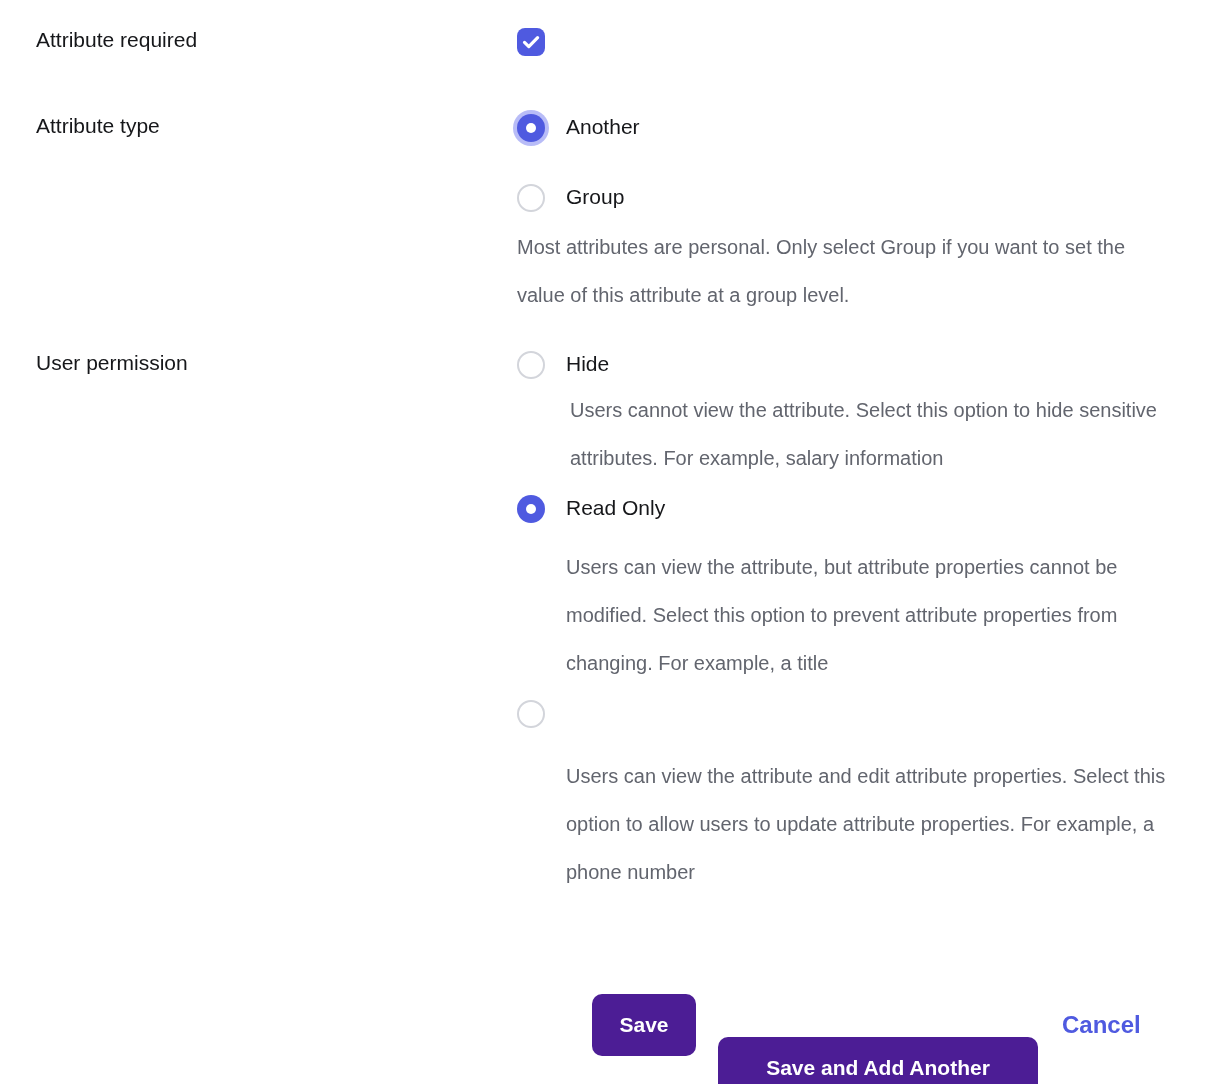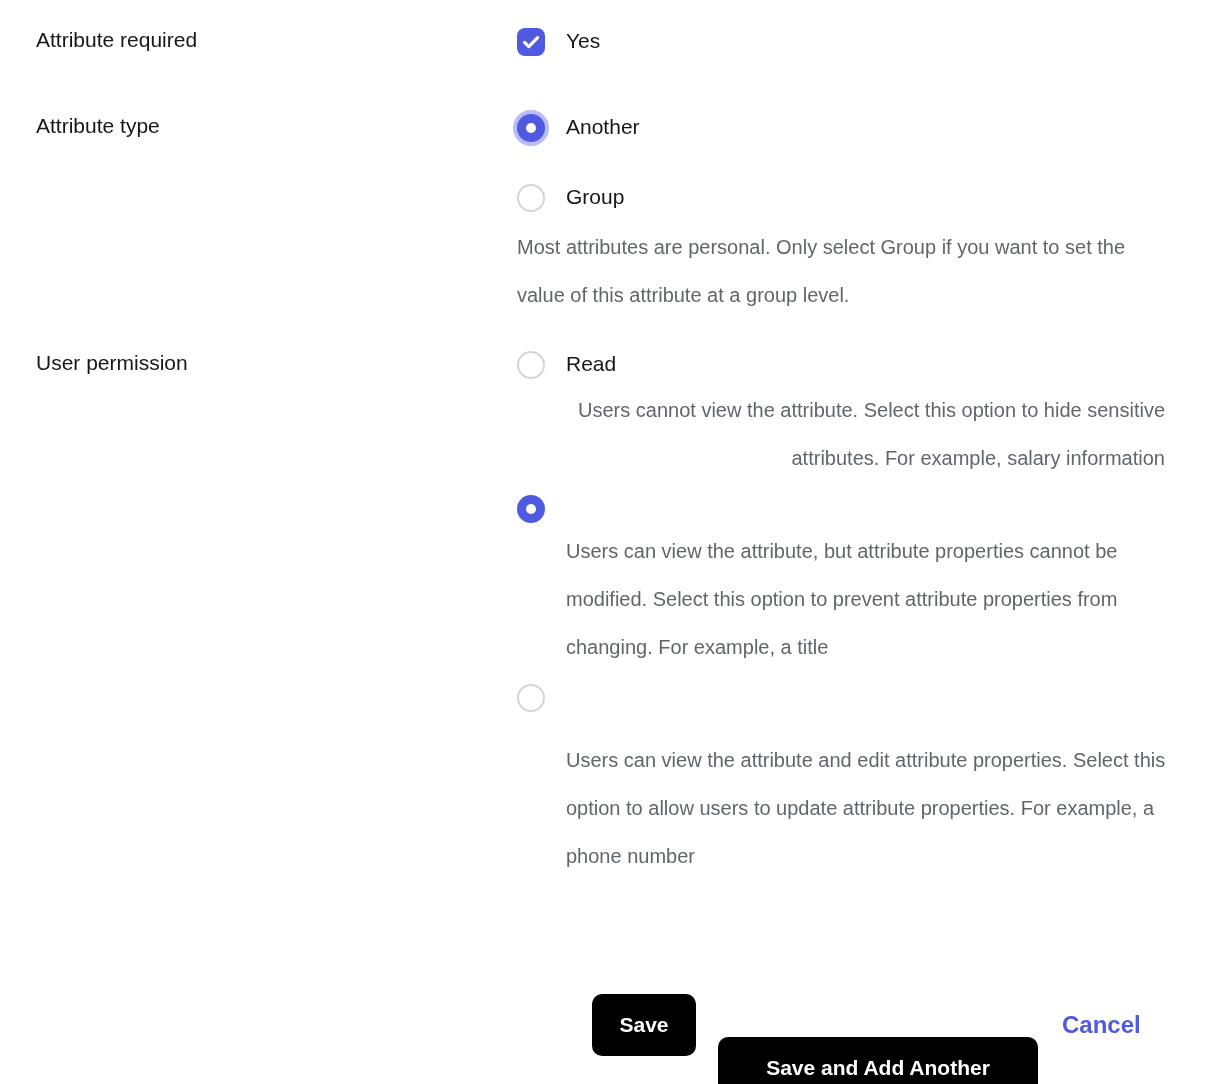--- a/index.html
+++ b/index.html
@@ -117,21 +117,21 @@
     top: 988px;
     width: 1226px;
     height: 64px;
   }
   .btn {
     position: absolute;
     top: 0;
     height: 62px;
     border: none;
     border-radius: 10px;
-    background: #000000;
+    background: #4c1d95;
     color: #ffffff;
     font-family: "Liberation Sans", sans-serif;
     font-size: 21px;
     font-weight: bold;
     cursor: pointer;
     padding: 0 26px;
     line-height: 62px;
     text-align: center;
   }
   #btn-save { left: 592px; width: 104px; }
@@ -159,21 +159,20 @@
 
   <div class="row" style="top:20px;">
     <div class="field-label">Attribute required</div>
     <div class="control-col">
       <div class="opt">
         <span class="checkbox">
           <svg width="28" height="28" viewBox="0 0 28 28" aria-hidden="true">
             <path d="M7.5 14.4 L11.8 18.6 L20.6 9.6" fill="none" stroke="#ffffff" stroke-width="3.2" stroke-linecap="round" stroke-linejoin="round"></path>
           </svg>
         </span>
-        <div class="opt-text indent">Yes</div>
       </div>
     </div>
   </div>
 
   <div class="row" style="top:106px;">
     <div class="field-label">Attribute type</div>
     <div class="control-col">
 
       <div class="opt">
         <span class="radio checked halo"></span>
@@ -188,28 +187,29 @@
       <div class="desc" style="margin-top:9px; width:660px;">Most attributes are personal. Only select Group if you want to set the value of this attribute at a group level.</div>
     </div>
   </div>
 
   <div class="row" style="top:343px;">
     <div class="field-label">User permission</div>
     <div class="control-col">
 
       <div class="opt">
         <span class="radio unchecked"></span>
-        <div class="opt-text indent">Read</div>
-      </div>
-      <div class="desc" style="margin-left:32px; margin-top:5px; width:616px;text-align:right;">Users cannot view the attribute. Select this option to hide sensitive attributes. For example, salary information</div>
+        <div class="opt-text indent">Hide</div>
+      </div>
+      <div class="desc" style="margin-left:53px; margin-top:5px; width:616px;">Users cannot view the attribute. Select this option to hide sensitive attributes. For example, salary information</div>
 
       <div class="opt" style="margin-top:11px;">
         <span class="radio checked"></span>
-      </div>
-      <div class="desc" style="margin-left:49px; margin-top:2px; width:632px;">Users can view the attribute, but attribute properties cannot be modified. Select this option to prevent attribute properties from changing. For example, a title</div>
+        <div class="opt-text indent">Read Only</div>
+      </div>
+      <div class="desc" style="margin-left:49px; margin-top:18px; width:632px;">Users can view the attribute, but attribute properties cannot be modified. Select this option to prevent attribute properties from changing. For example, a title</div>
 
       <div class="opt" style="margin-top:11px;">
         <span class="radio unchecked"></span>
       </div>
       <div class="desc" style="margin-left:49px; margin-top:22px; width:614px;">Users can view the attribute and edit attribute properties. Select this option to allow users to update attribute properties. For example, a phone number</div>
 
     </div>
   </div>
 
   <div class="actions">

